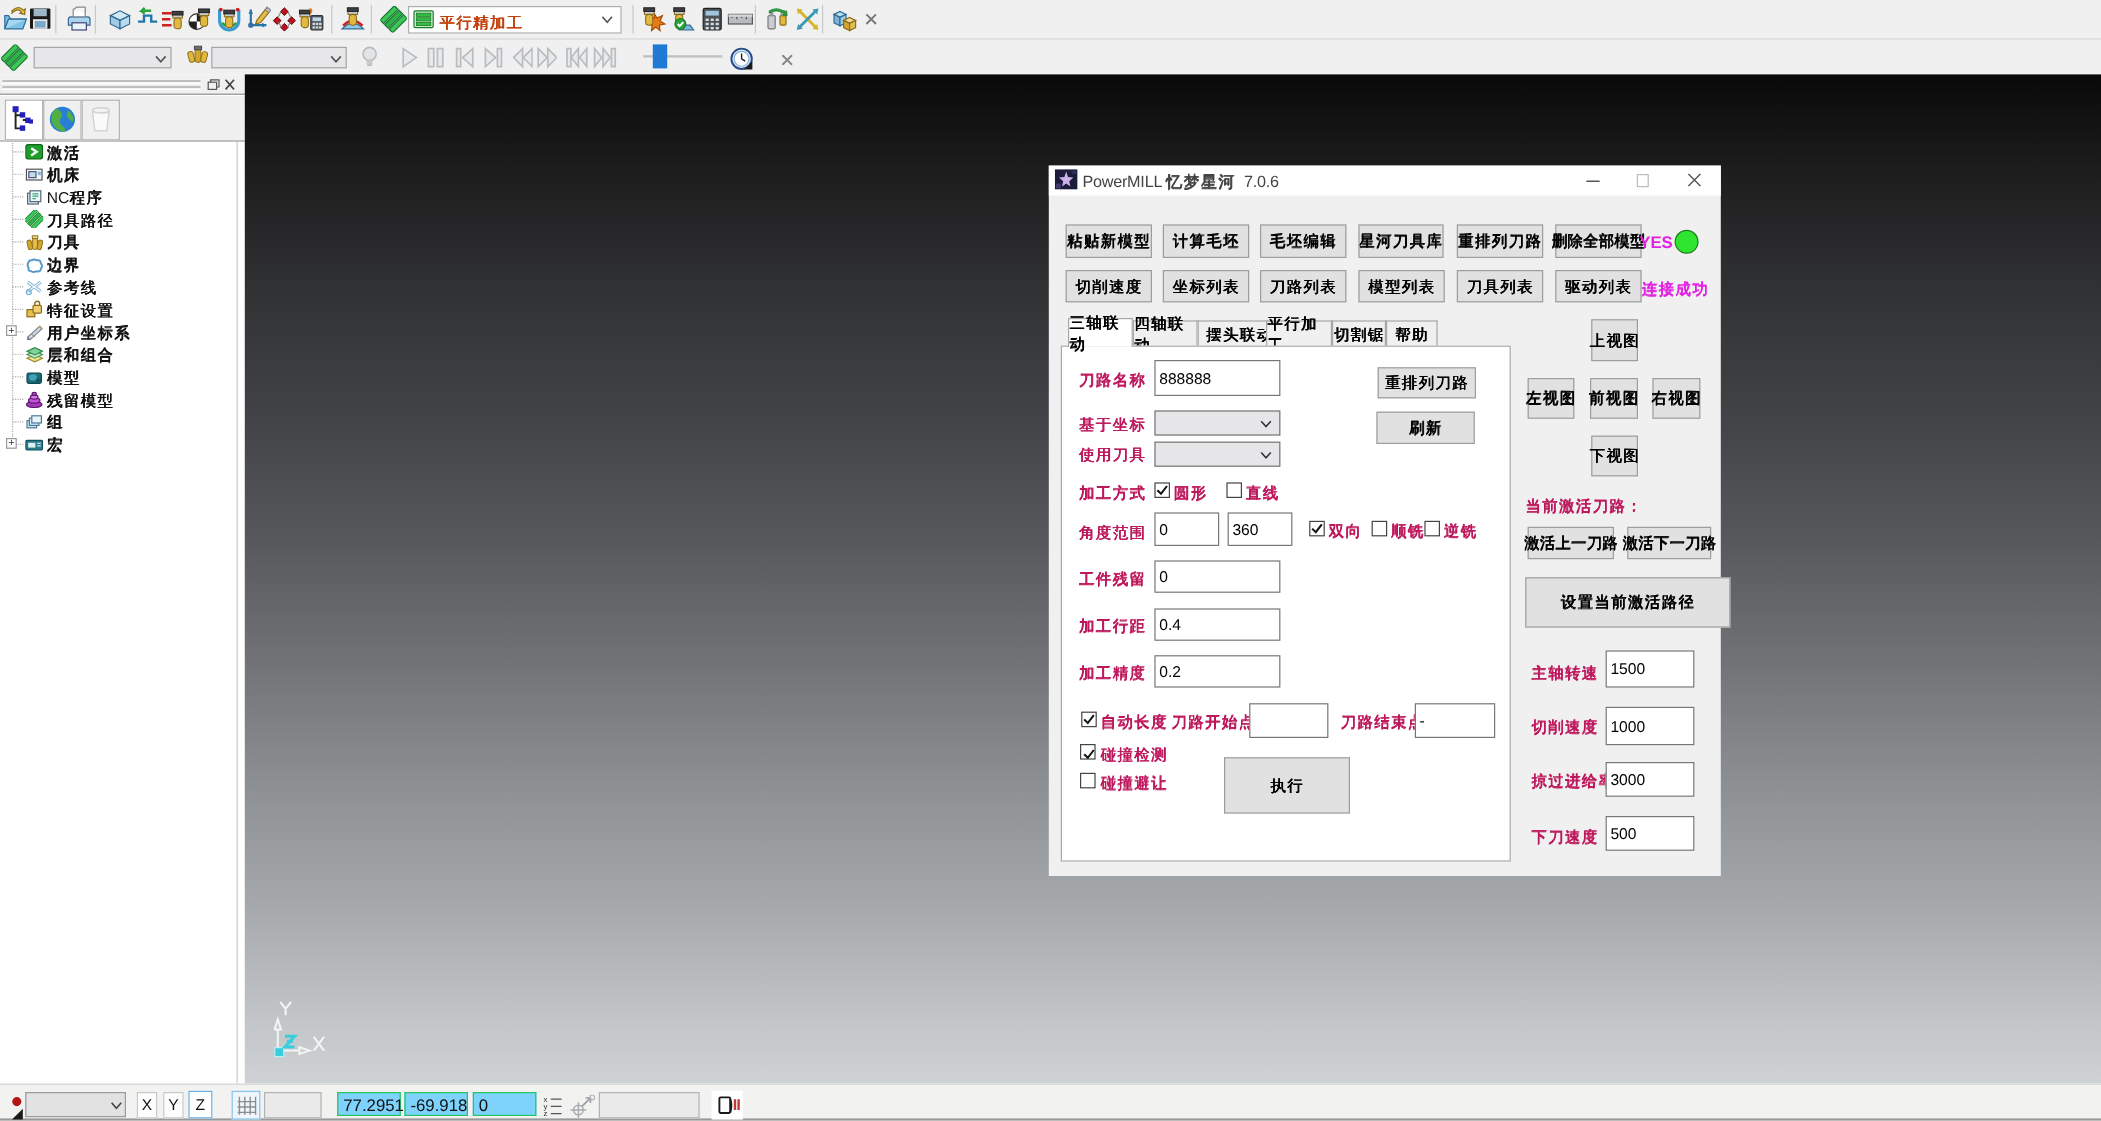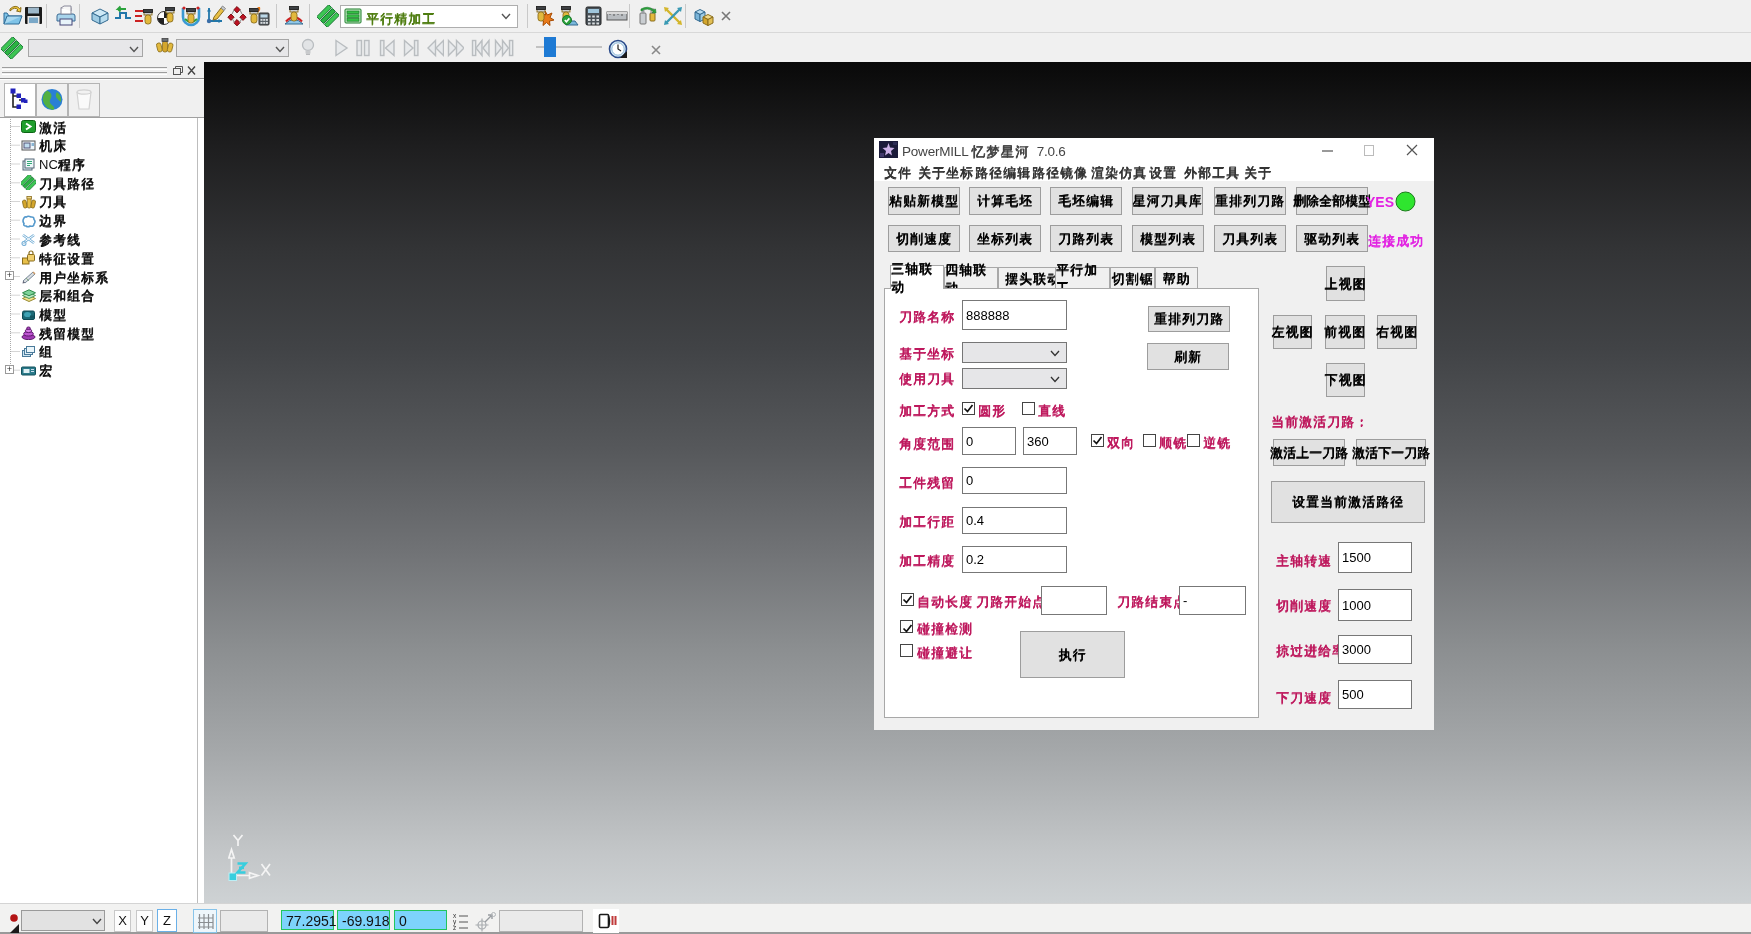--- a/index.html
+++ b/index.html
@@ -232,21 +232,21 @@
 <div class="sep" style="left:685px"></div>
 <div class="ddl" style="left:340px;top:5px;width:178px;height:23px"></div>
 <svg class="abs" style="left:344px;top:7px" width="18" height="18" viewBox="0 0 18 18">
       <rect x="1" y="2" width="16" height="14" rx="1" fill="#c8f0c8" stroke="#1a7a28"></rect>
       <g fill="#35c045" stroke="#1a7a28" stroke-width="0.7">
         <rect x="3" y="4" width="12" height="2.6"></rect>
         <rect x="3" y="7.8" width="12" height="2.6"></rect>
         <rect x="3" y="11.6" width="12" height="2.6"></rect>
       </g>
     </svg>
-<span class="abs cjk" style="left:366px;top:10px;font-size:13px;color:#4d7c0f">平行精加工</span>
+<span class="abs cjk" style="left:366px;top:10px;font-size:13px;color:#c2410c">平行精加工</span>
 <svg class="abs" style="left:500px;top:11px" width="14" height="11" viewBox="0 0 14 11">
       <path d="M2 3 L6 7.5 L10 3" fill="none" stroke="#555" stroke-width="1.4"></path>
     </svg>
 </div>
 <div id="tb2">
 <svg class="abs" style="left:1px;top:3px" width="22" height="22" viewBox="0 0 22 22">
       <g transform="rotate(-45 11 11)" stroke="#147130" stroke-width="0.9">
         <rect x="2.5" y="3.5" width="17" height="4.2" fill="#3cc653"></rect>
         <rect x="2.5" y="8.9" width="17" height="4.2" fill="#2bb343"></rect>
         <rect x="2.5" y="14.3" width="17" height="4.2" fill="#3cc653"></rect>
@@ -538,30 +538,20 @@
         <rect x="1" y="12" width="4" height="4" fill="#413a6b"></rect>
         <rect x="14" y="1" width="4" height="3" fill="#2d2d55"></rect>
       </svg>
     <span class="abs" style="left:28px;top:5px;font-size:13.5px;color:#444;letter-spacing:-0.2px">PowerMILL <span class="cjk" style="letter-spacing:1px">忆梦星河</span>&nbsp; 7.0.6</span>
     <svg class="abs" style="left:445px;top:2px" width="102" height="20">
       <line x1="3" y1="11" x2="14" y2="11" stroke="#555" stroke-width="1.2"></line>
       <rect x="45.5" y="5.5" width="9" height="10" fill="none" stroke="#bbb" stroke-width="1"></rect>
       <path d="M88 5 L98 15 M98 5 L88 15" stroke="#555" stroke-width="1.2"></path>
     </svg>
   </div>
-  <div id="dmenu">
-    <span class="mi cjk" style="left:10px">文件</span>
-    <span class="mi cjk" style="left:44px">关于坐标</span>
-    <span class="mi cjk" style="left:101px">路径编辑</span>
-    <span class="mi cjk" style="left:158px">路径镜像</span>
-    <span class="mi cjk" style="left:217px">渲染仿真</span>
-    <span class="mi cjk" style="left:275px">设置</span>
-    <span class="mi cjk" style="left:310px">外部工具</span>
-    <span class="mi cjk" style="left:370px">关于</span>
-  </div>
   <div class="btn cjk" style="left:14px;top:49px;width:72px;height:28px">粘贴新模型</div>
   <div class="btn cjk" style="left:95px;top:49px;width:72px;height:28px">计算毛坯</div>
   <div class="btn cjk" style="left:176px;top:49px;width:72px;height:28px">毛坯编辑</div>
   <div class="btn cjk" style="left:258px;top:49px;width:71px;height:28px">星河刀具库</div>
   <div class="btn cjk" style="left:340px;top:49px;width:72px;height:28px">重排列刀路</div>
   <div class="btn cjk" style="left:422px;top:49px;width:72px;height:28px;letter-spacing:0">删除全部模型</div>
   <span class="abs mag" style="left:492px;top:56px;font-size:14px">YES</span>
   <svg class="abs" style="left:521px;top:53px" width="21" height="21">
       <circle cx="10.5" cy="10.5" r="9.5" fill="#2fe52f" stroke="#1a7a1a" stroke-width="1"></circle>
     </svg>
@@ -642,21 +632,21 @@
   <div class="btn cjk" style="left:273px;top:205px;width:82px;height:27px">刷新</div>
 
   <div class="btn cjk" style="left:452px;top:128px;width:39px;height:35px">上视图</div>
   <div class="btn cjk" style="left:399px;top:177px;width:39px;height:34px">左视图</div>
   <div class="btn cjk" style="left:451px;top:177px;width:40px;height:34px">前视图</div>
   <div class="btn cjk" style="left:503px;top:177px;width:40px;height:34px">右视图</div>
   <div class="btn cjk" style="left:452px;top:225px;width:39px;height:34px">下视图</div>
   <span class="lbl cjk" style="left:397px;top:275px">当前激活刀路：</span>
   <div class="btn cjk" style="left:399px;top:301px;width:72px;height:27px;letter-spacing:0">激活上一刀路</div>
   <div class="btn cjk" style="left:482px;top:301px;width:70px;height:27px;letter-spacing:0">激活下一刀路</div>
-  <div class="btn cjk" style="left:397px;top:343px;width:154px;height:42px">设置当前激活路径</div>
+  <div class="btn cjk" style="left:397px;top:343px;width:171px;height:42px">设置当前激活路径</div>
   <span class="lbl cjk" style="left:402px;top:414px">主轴转速</span>
   <div class="tbx" style="left:464px;top:404px;width:74px;height:31px">1500</div>
   <span class="lbl cjk" style="left:402px;top:459px">切削速度</span>
   <div class="tbx" style="left:464px;top:451px;width:74px;height:32px">1000</div>
   <span class="lbl cjk" style="left:402px;top:504px">掠过进给率</span>
   <div class="tbx" style="left:464px;top:497px;width:74px;height:29px">3000</div>
   <span class="lbl cjk" style="left:402px;top:551px">下刀速度</span>
   <div class="tbx" style="left:464px;top:542px;width:74px;height:29px">500</div>
 </div>
 

